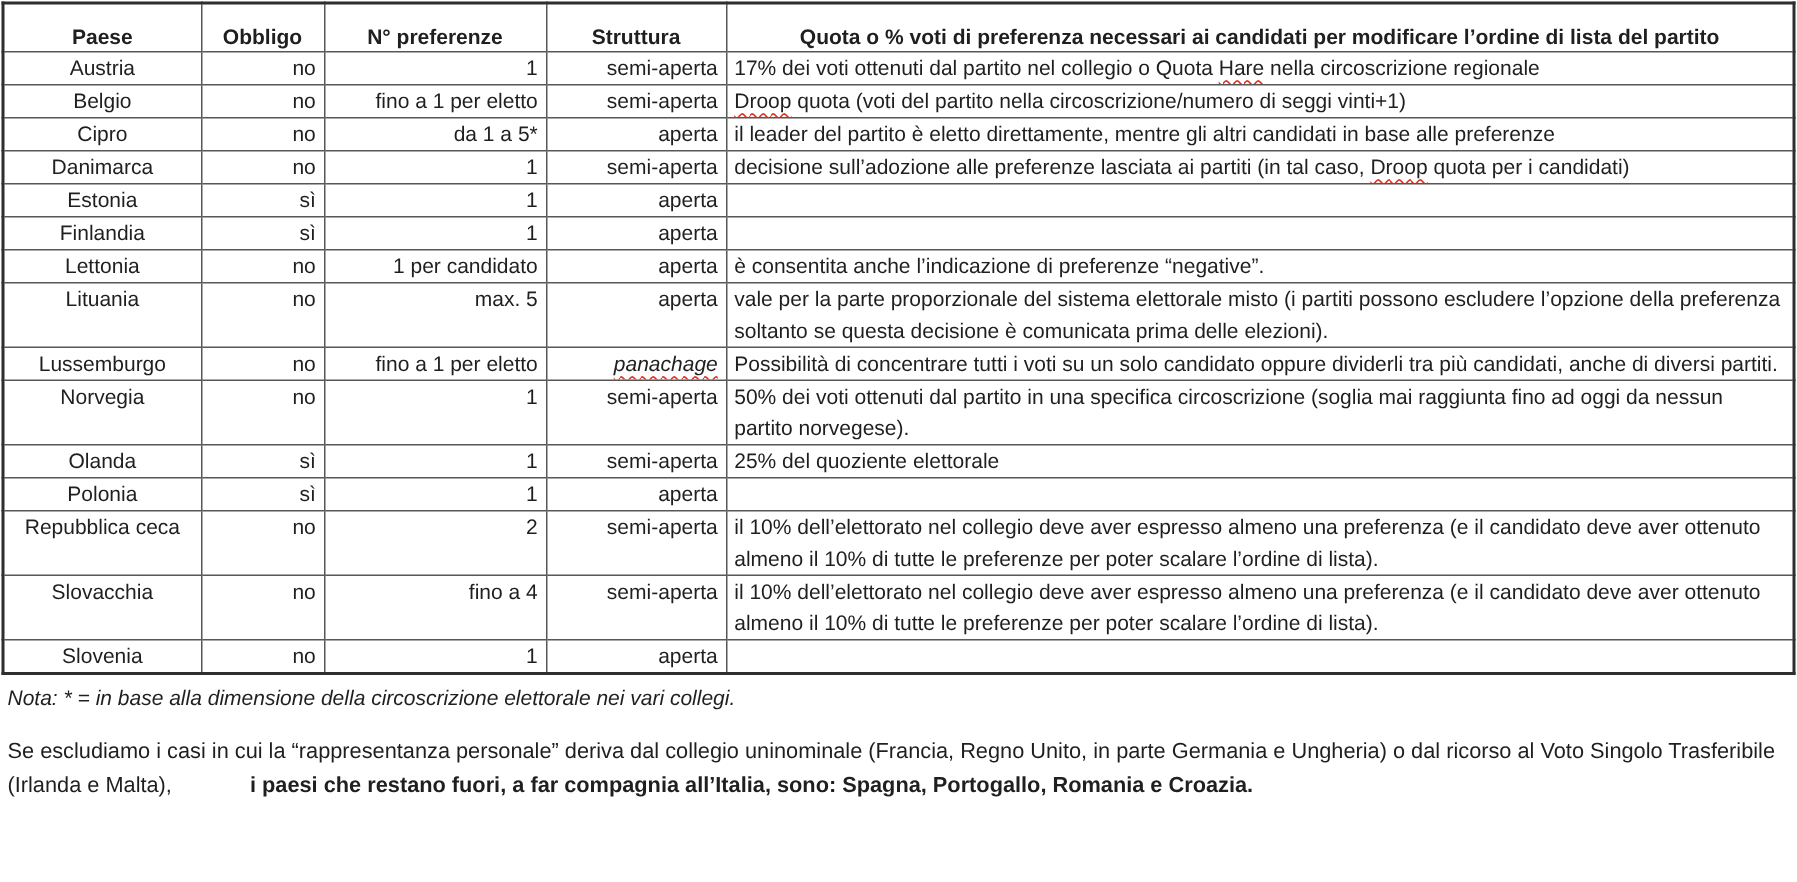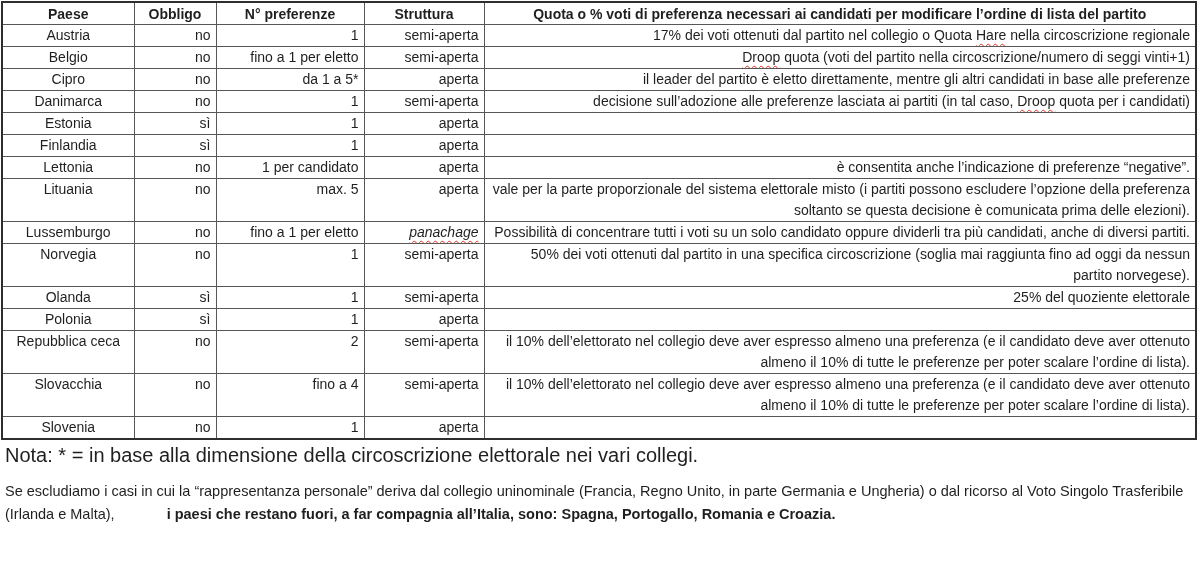--- a/index.html
+++ b/index.html
@@ -20,40 +20,41 @@
     padding:0 5px;
     font-size:14px;
     line-height:21px;
     vertical-align:top;
     overflow:hidden;
   }
   table.data th{
     font-weight:bold;
     text-align:center;
     line-height:20px;
-    padding-top:1px;
+    padding-top:11px;
   }
   th.h-quota{text-align:left;}
   col.c-paese{width:132px;}
   col.c-obbligo{width:82px;}
   col.c-pref{width:148px;}
   col.c-strut{width:120px;}
   td.cell-paese{text-align:center;}
   td.cell-obbligo,td.cell-pref,td.cell-strut{text-align:right;}
-  td.cell-quota{text-align:right;}
+  td.cell-quota{text-align:left;}
   .sq{
     text-decoration-line:underline;
     text-decoration-style:wavy;
     text-decoration-color:#e03020;
     text-decoration-thickness:1px;
     text-underline-offset:3px;
   }
   .it{font-style:italic;}
   .nota{
-    font-size:20px;
+    font-style:italic;
+    font-size:14px;
     line-height:20px;
     margin:5px 0 0 4px;
   }
   .closing{
     font-size:14.5px;
     line-height:23px;
     margin:15px 0 0 4px;
     padding-right:6px;
   }
   .closing b{font-weight:bold;padding-left:48px;}

